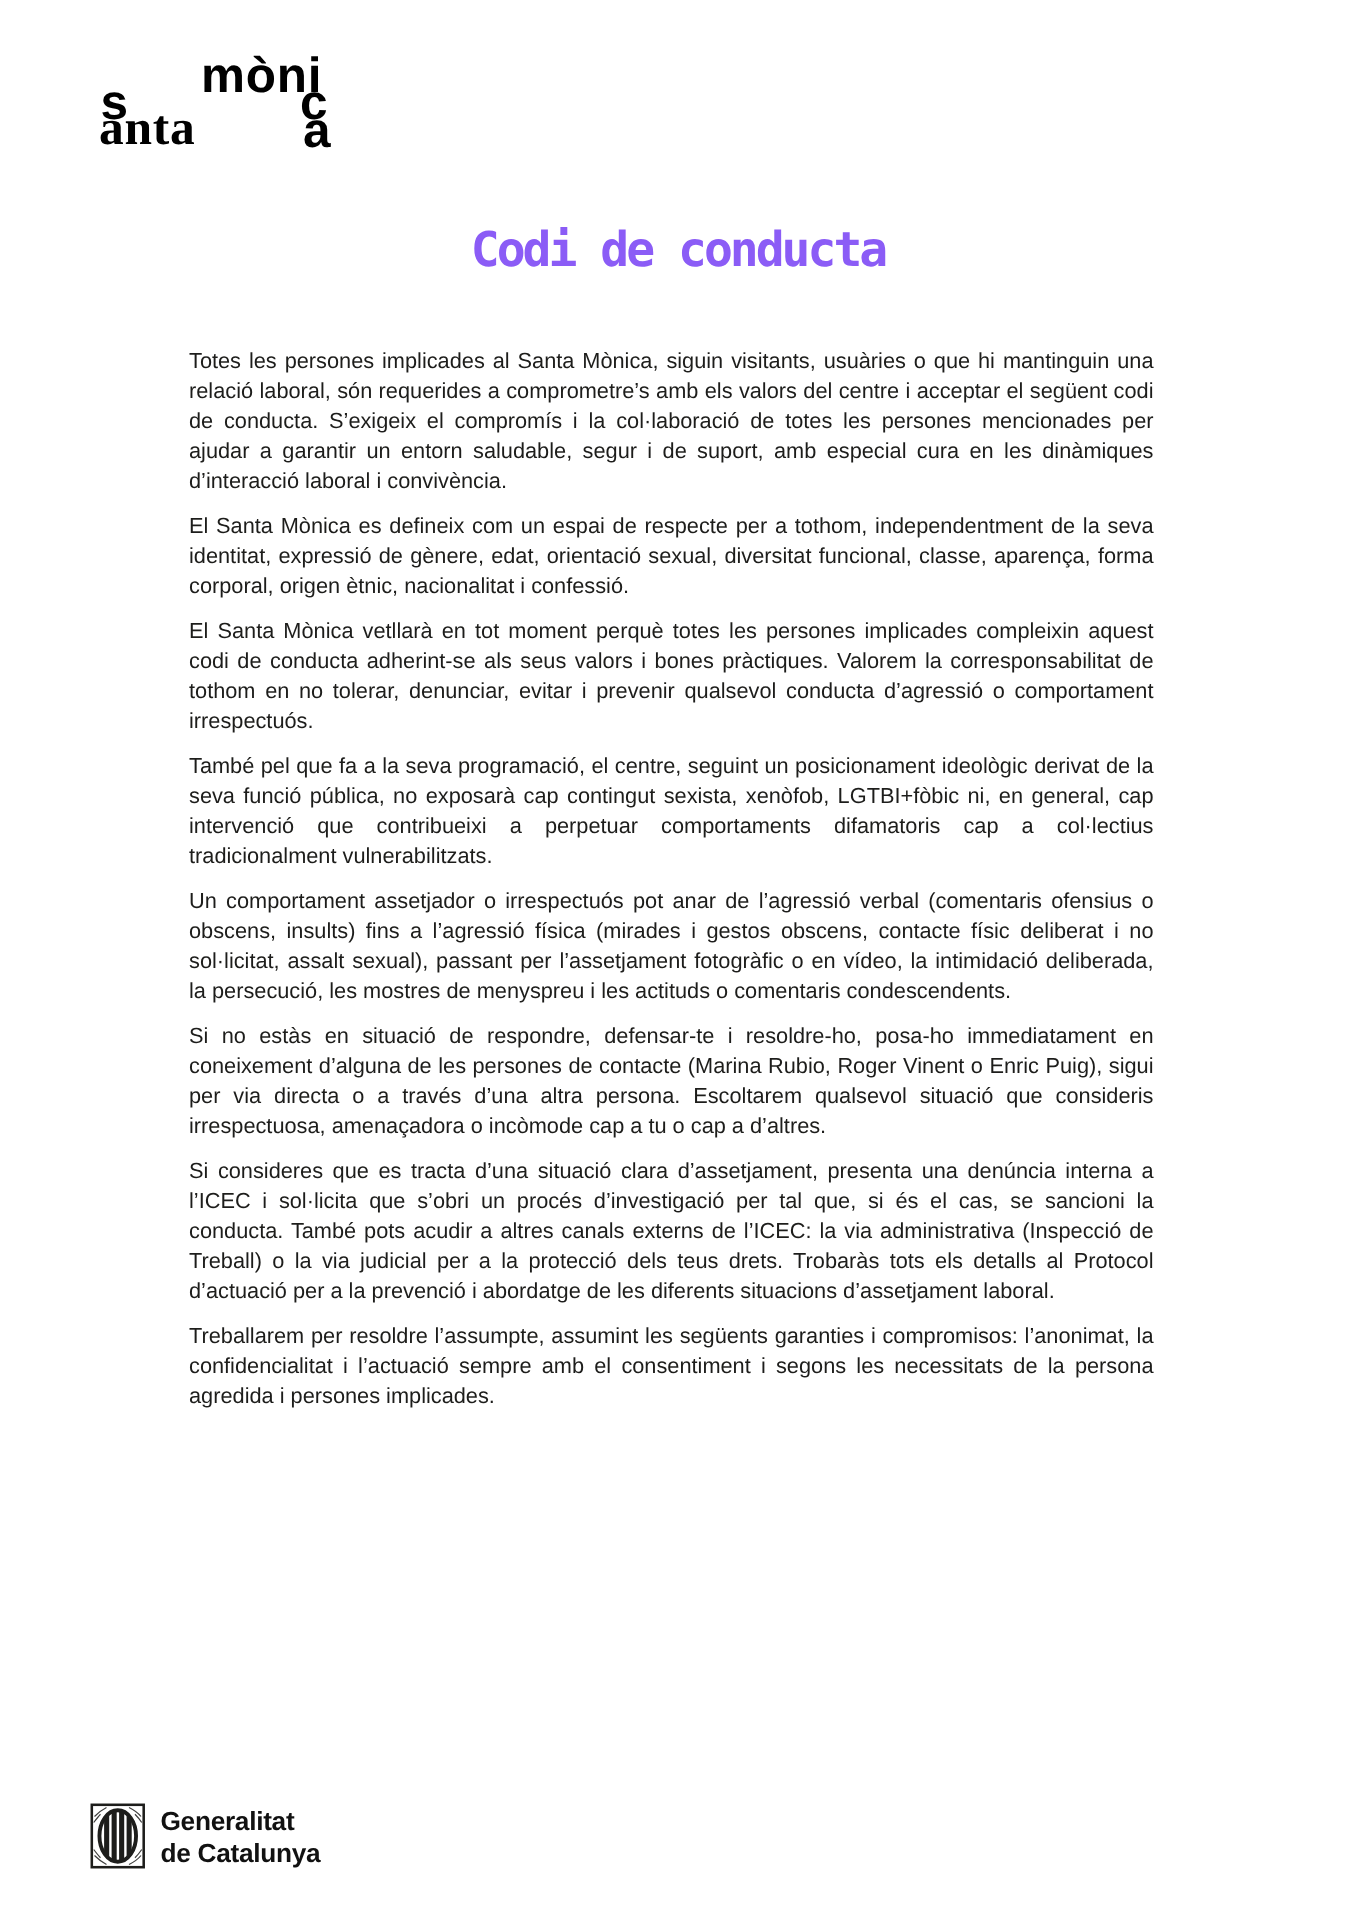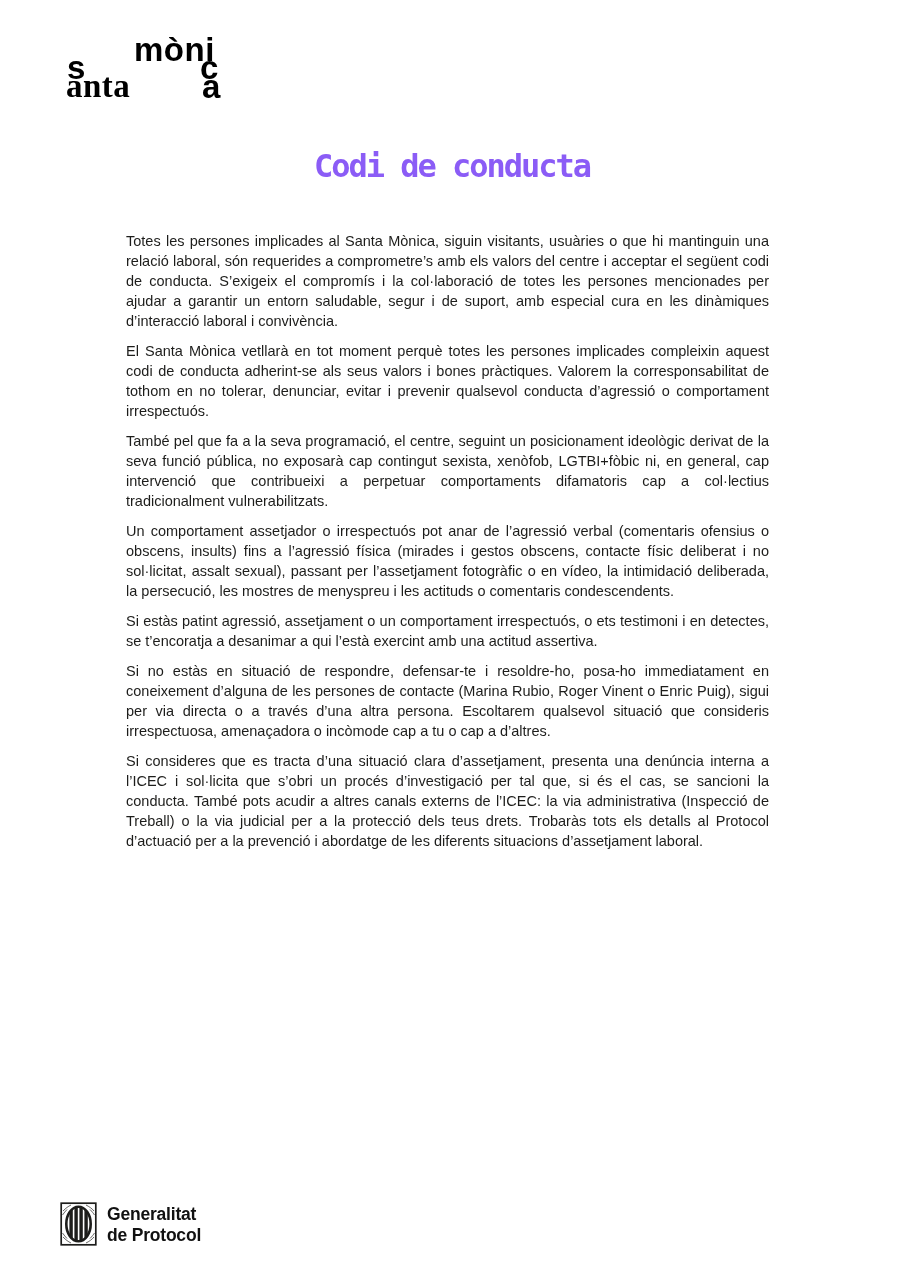--- a/index.html
+++ b/index.html
@@ -78,26 +78,27 @@
     <span class="p-s">s</span>
     <span class="p-c">c</span>
     <span class="p-anta">anta</span>
     <span class="p-a">a</span>
   </div>
 
   <h1 class="doc-title">Codi de conducta</h1>
 
   <div class="body-col">
     <p>Totes les persones implicades al Santa Mònica, siguin visitants, usuàries o que hi mantinguin una relació laboral, són requerides a comprometre’s amb els valors del centre i acceptar el següent codi de conducta. S’exigeix el compromís i la col·laboració de totes les persones mencionades per ajudar a garantir un entorn saludable, segur i de suport, amb especial cura en les dinàmiques d’interacció laboral i convivència.</p>
+    <p>El Santa Mònica es defineix com un espai de respecte per a tothom, independentment de la seva identitat, expressió de gènere, edat, orientació sexual, diversitat funcional, classe, aparença, forma corporal, origen ètnic, nacionalitat i confessió.</p>
     <p>El Santa Mònica vetllarà en tot moment perquè totes les persones implicades compleixin aquest codi de conducta adherint-se als seus valors i bones pràctiques. Valorem la corresponsabilitat de tothom en no tolerar, denunciar, evitar i prevenir qualsevol conducta d’agressió o comportament irrespectuós.</p>
     <p>També pel que fa a la seva programació, el centre, seguint un posicionament ideològic derivat de la seva funció pública, no exposarà cap contingut sexista, xenòfob, LGTBI+fòbic ni, en general, cap intervenció que contribueixi a perpetuar comportaments difamatoris cap a col·lectius tradicionalment vulnerabilitzats.</p>
     <p>Un comportament assetjador o irrespectuós pot anar de l’agressió verbal (comentaris ofensius o obscens, insults) fins a l’agressió física (mirades i gestos obscens, contacte físic deliberat i no sol·licitat, assalt sexual), passant per l’assetjament fotogràfic o en vídeo, la intimidació deliberada, la persecució, les mostres de menyspreu i les actituds o comentaris condescendents.</p>
-    <p>Si estàs patint agressió, assetjament o un comportament irrespectuós, o ets testimoni i en detectes, se t’encoratja a desanimar a qui l’està exercint amb una actitud assertiva.</p>
     <p>Si no estàs en situació de respondre, defensar-te i resoldre-ho, posa-ho immediatament en coneixement d’alguna de les persones de contacte (Marina Rubio, Roger Vinent o Enric Puig), sigui per via directa o a través d’una altra persona. Escoltarem qualsevol situació que consideris irrespectuosa, amenaçadora o incòmode cap a tu o cap a d’altres.</p>
     <p>Si consideres que es tracta d’una situació clara d’assetjament, presenta una denúncia interna a l’ICEC i sol·licita que s’obri un procés d’investigació per tal que, si és el cas, se sancioni la conducta. També pots acudir a altres canals externs de l’ICEC: la via administrativa (Inspecció de Treball) o la via judicial per a la protecció dels teus drets. Trobaràs tots els detalls al Protocol d’actuació per a la prevenció i abordatge de les diferents situacions d’assetjament laboral.</p>
+    <p>Treballarem per resoldre l’assumpte, assumint les següents garanties i compromisos: l’anonimat, la confidencialitat i l’actuació sempre amb el consentiment i segons les necessitats de la persona agredida i persones implicades.</p>
   </div>
 
   <div class="footer">
     <svg class="crest" width="37" height="44" viewBox="0 0 37 44" xmlns="http://www.w3.org/2000/svg">
       <defs>
         <clipPath id="ovalClip">
           <ellipse cx="18.5" cy="22" rx="12.2" ry="17.2"></ellipse>
         </clipPath>
       </defs>
 
@@ -117,17 +118,17 @@
       <ellipse cx="18.5" cy="22" rx="12.2" ry="17.2" fill="#ffffff" stroke="#1d1d1b" stroke-width="2.6"></ellipse>
       <g clip-path="url(#ovalClip)">
         <rect x="9.4" y="2" width="3.4" height="40" fill="#1d1d1b"></rect>
         <rect x="14.4" y="2" width="3.4" height="40" fill="#1d1d1b"></rect>
         <rect x="19.4" y="2" width="3.4" height="40" fill="#1d1d1b"></rect>
         <rect x="24.4" y="2" width="3.4" height="40" fill="#1d1d1b"></rect>
       </g>
     </svg>
     <div class="org-name">
       <div>Generalitat</div>
-      <div>de Protocol</div>
+      <div>de Catalunya</div>
     </div>
   </div>
 
 </div>
 
 </body></html>

